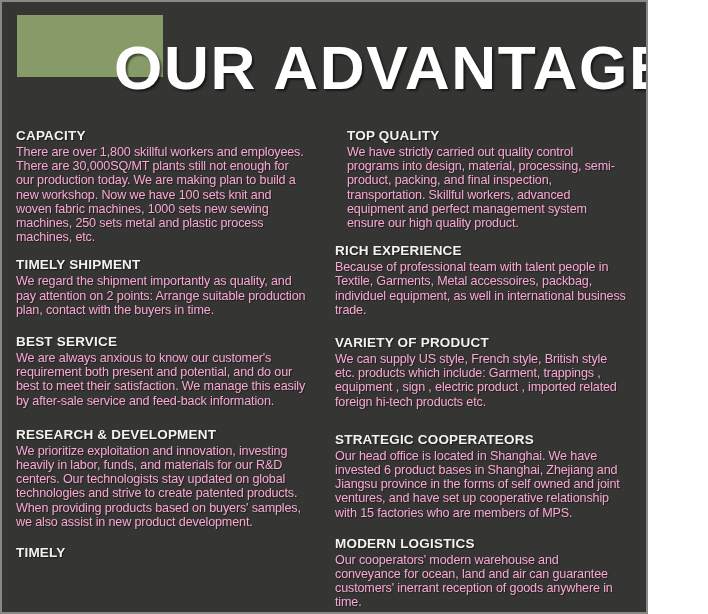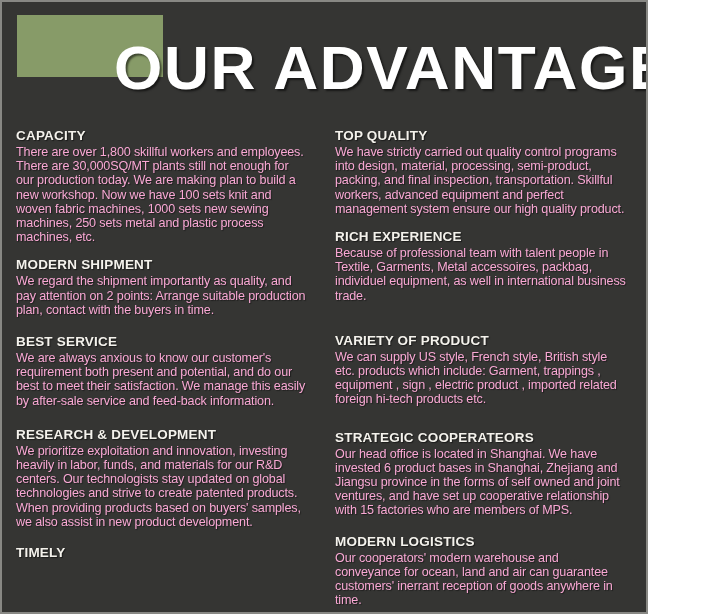--- a/index.html
+++ b/index.html
@@ -87,22 +87,22 @@
     line-height: 14.2px;
     letter-spacing: -0.15px;
     text-shadow: 1px 1px 1px rgba(0,0,0,0.45);
   }
   
   .column-left  .section.s-capacity  { margin-bottom: 13px; }
   .column-left  .section.s-timely    { margin-bottom: 17px; }
   .column-left  .section.s-best      { margin-bottom: 19px; }
   .column-left  .section.s-rnd       { margin-bottom: 16px; }
 
-  .column-right .section.s-top       { margin-bottom: 13px; }
-  .column-right .section.s-rich      { margin-bottom: 30px; }
+  .column-right .section.s-top       { margin-bottom: 13px; margin-left: 12px; }
+  .column-right .section.s-rich      { margin-bottom: 18px; }
   .column-right .section.s-variety   { margin-bottom: 23px; }
   .column-right .section.s-strategic { margin-bottom: 16px; }
 </style>
 </head>
 <body>
 
 <div class="poster">
 
   <div class="header">
     <div class="green-block"></div>
@@ -112,21 +112,21 @@
   <div class="columns">
 
     <div class="column column-left">
 
       <div class="section s-capacity">
         <h2 class="section-title">CAPACITY</h2>
         <p class="section-body">There are over 1,800 skillful workers and employees. There are 30,000SQ/MT plants still not enough for our production today. We are making plan to build a new workshop. Now we have 100 sets knit and woven fabric machines, 1000 sets new sewing machines, 250 sets metal and plastic process machines, etc.</p>
       </div>
 
       <div class="section s-timely">
-        <h2 class="section-title">MODERN SHIPMENT</h2>
+        <h2 class="section-title">TIMELY SHIPMENT</h2>
         <p class="section-body">We regard the shipment importantly as quality, and pay attention on 2 points: Arrange suitable production plan, contact with the buyers in time.</p>
       </div>
 
       <div class="section s-best">
         <h2 class="section-title">BEST SERVICE</h2>
         <p class="section-body">We are always anxious to know our customer's requirement both present and potential, and do our best to meet their satisfaction. We manage this easily by after-sale service and feed-back information.</p>
       </div>
 
       <div class="section s-rnd">
         <h2 class="section-title">RESEARCH &amp; DEVELOPMENT</h2>

